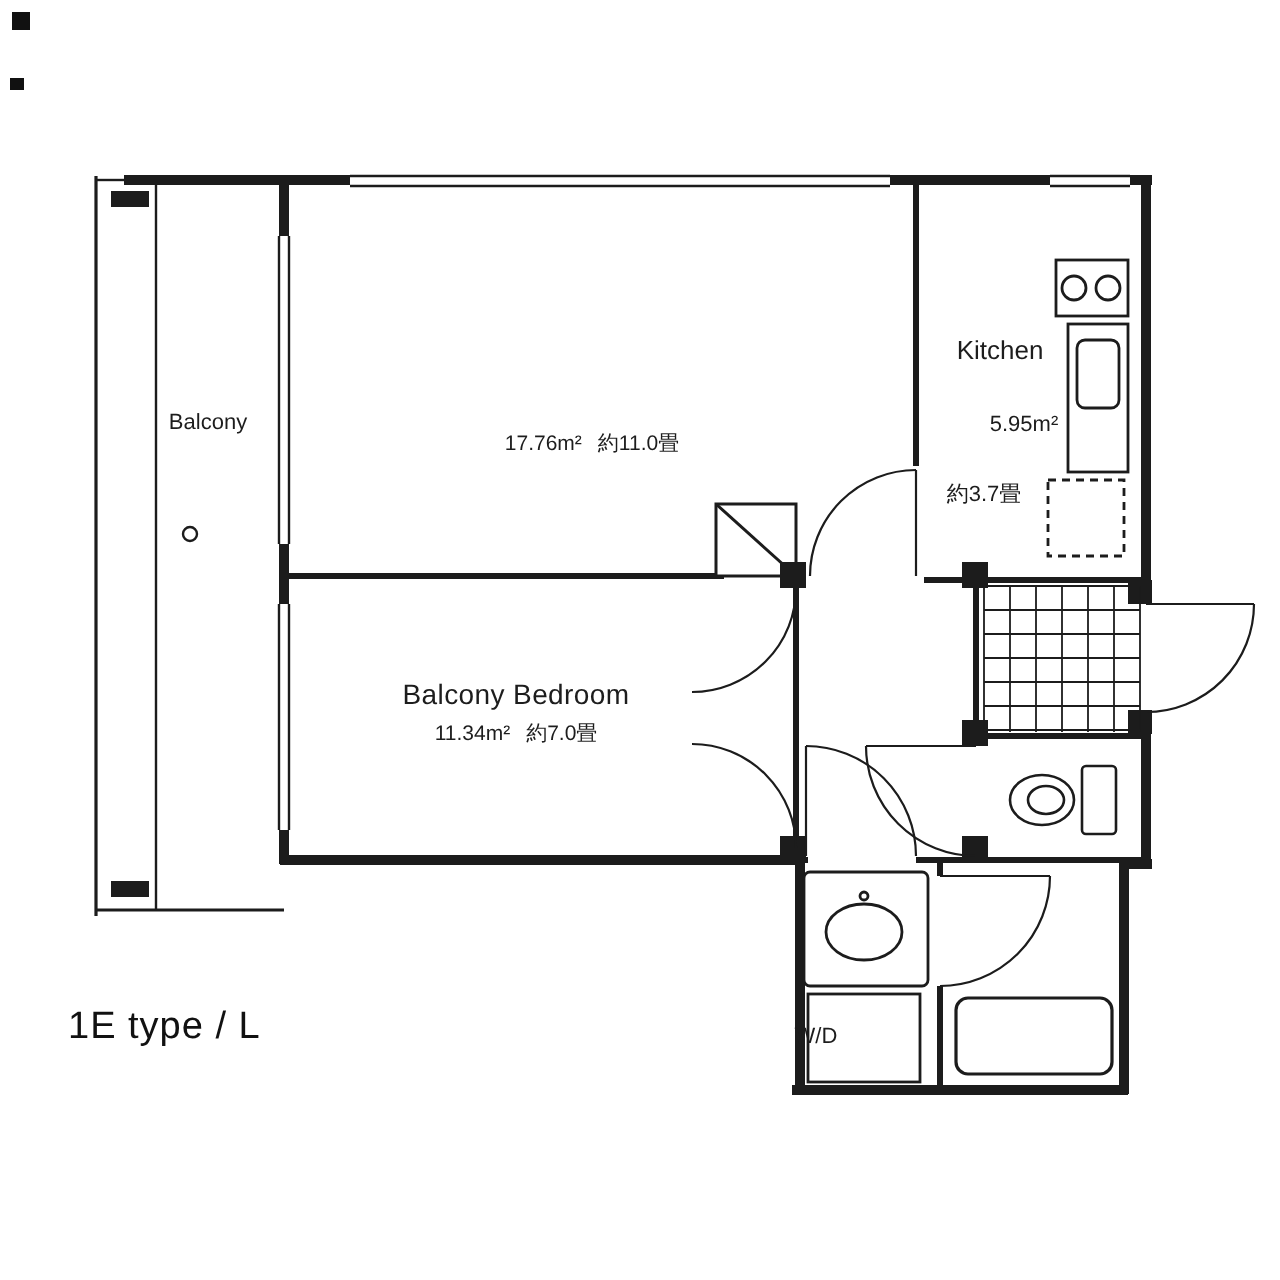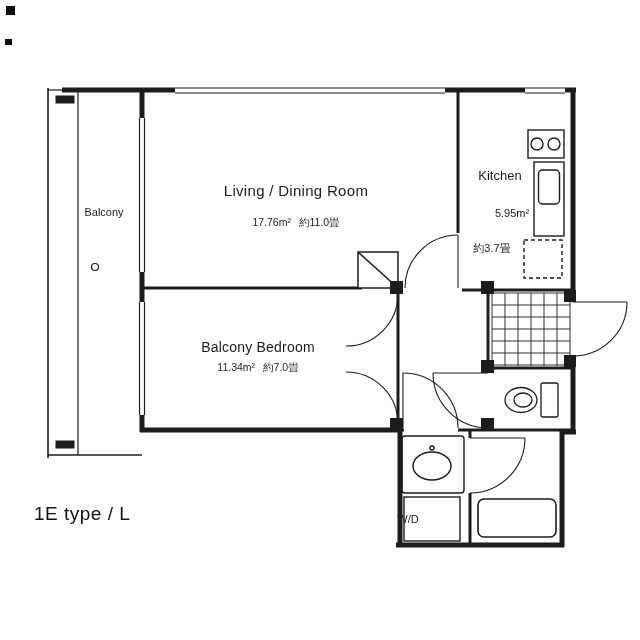--- a/index.html
+++ b/index.html
@@ -155,21 +155,20 @@
         <circle cx="432" cy="448" r="2"></circle>
       </g>
       <rect x="404" y="497" width="56" height="44"></rect>
     </g>
 
     <g stroke="#1c1c1c" fill="none" stroke-width="1.6">
       <rect x="478" y="499" width="78" height="38" rx="6"></rect>
     </g>
   </svg>
 
-  <div class="label lbl-room" style="left:296px; top:190px;">Living / Dining Room</div>
   <div class="label lbl-sub" style="left:296px; top:222px;">
     <span>17.76m²</span><span class="gap"></span><span>約11.0畳</span>
   </div>
 
   <div class="label lbl-kitchen" style="left:500px; top:175px;">Kitchen</div>
   <div class="label lbl-small" style="left:512px; top:213px;">5.95m²</div>
   <div class="label lbl-small" style="left:492px; top:216px;margin-top:32px;">約3.7畳</div>
 
   <div class="label lbl-small" style="left:104px; top:212px;">Balcony</div>
 

